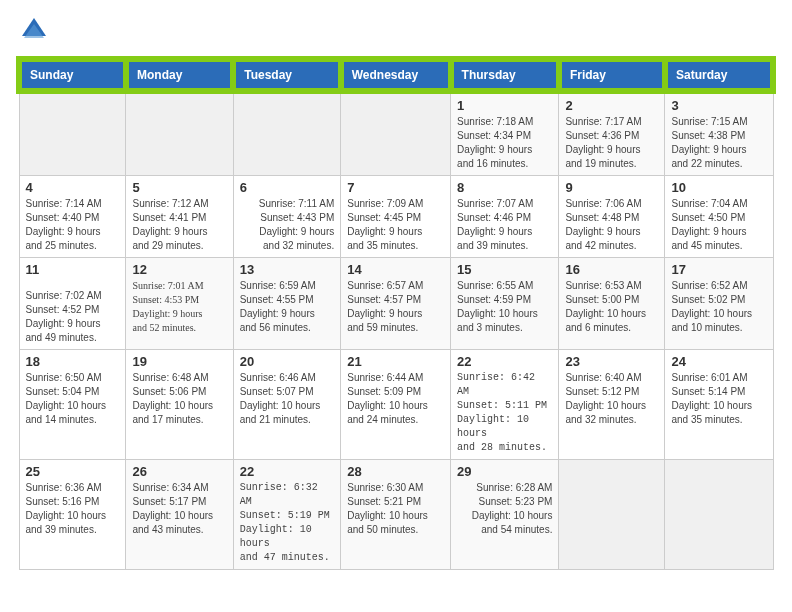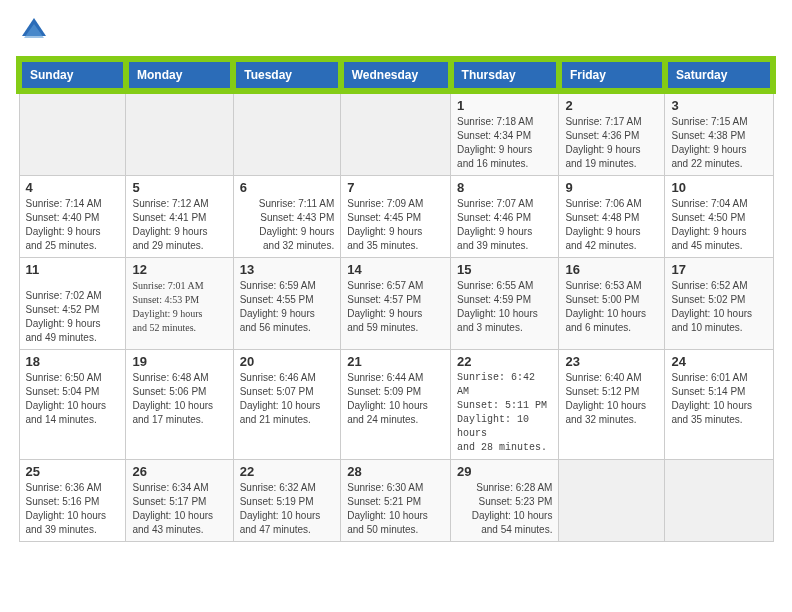--- a/index.html
+++ b/index.html
@@ -318,21 +318,21 @@
         </td>
         <td>
           <div class="day-number">26</div>
           <div class="day-info" style="white-space: pre-line;">Sunrise: 6:34 AM
 Sunset: 5:17 PM
 Daylight: 10 hours
 and 43 minutes.</div>
         </td>
         <td>
           <div class="day-number">22</div>
-          <div class="day-info" style="white-space: pre-line;">Sunrise: 6:32 AM
+          <div class="day-info" style="white-space: pre-line; font-family: Liberation Mono, monospace;">Sunrise: 6:32 AM
 Sunset: 5:19 PM
 Daylight: 10 hours
 and 47 minutes.</div>
         </td>
         <td>
           <div class="day-number">28</div>
           <div class="day-info" style="white-space: pre-line;">Sunrise: 6:30 AM
 Sunset: 5:21 PM
 Daylight: 10 hours
 and 50 minutes.</div>

